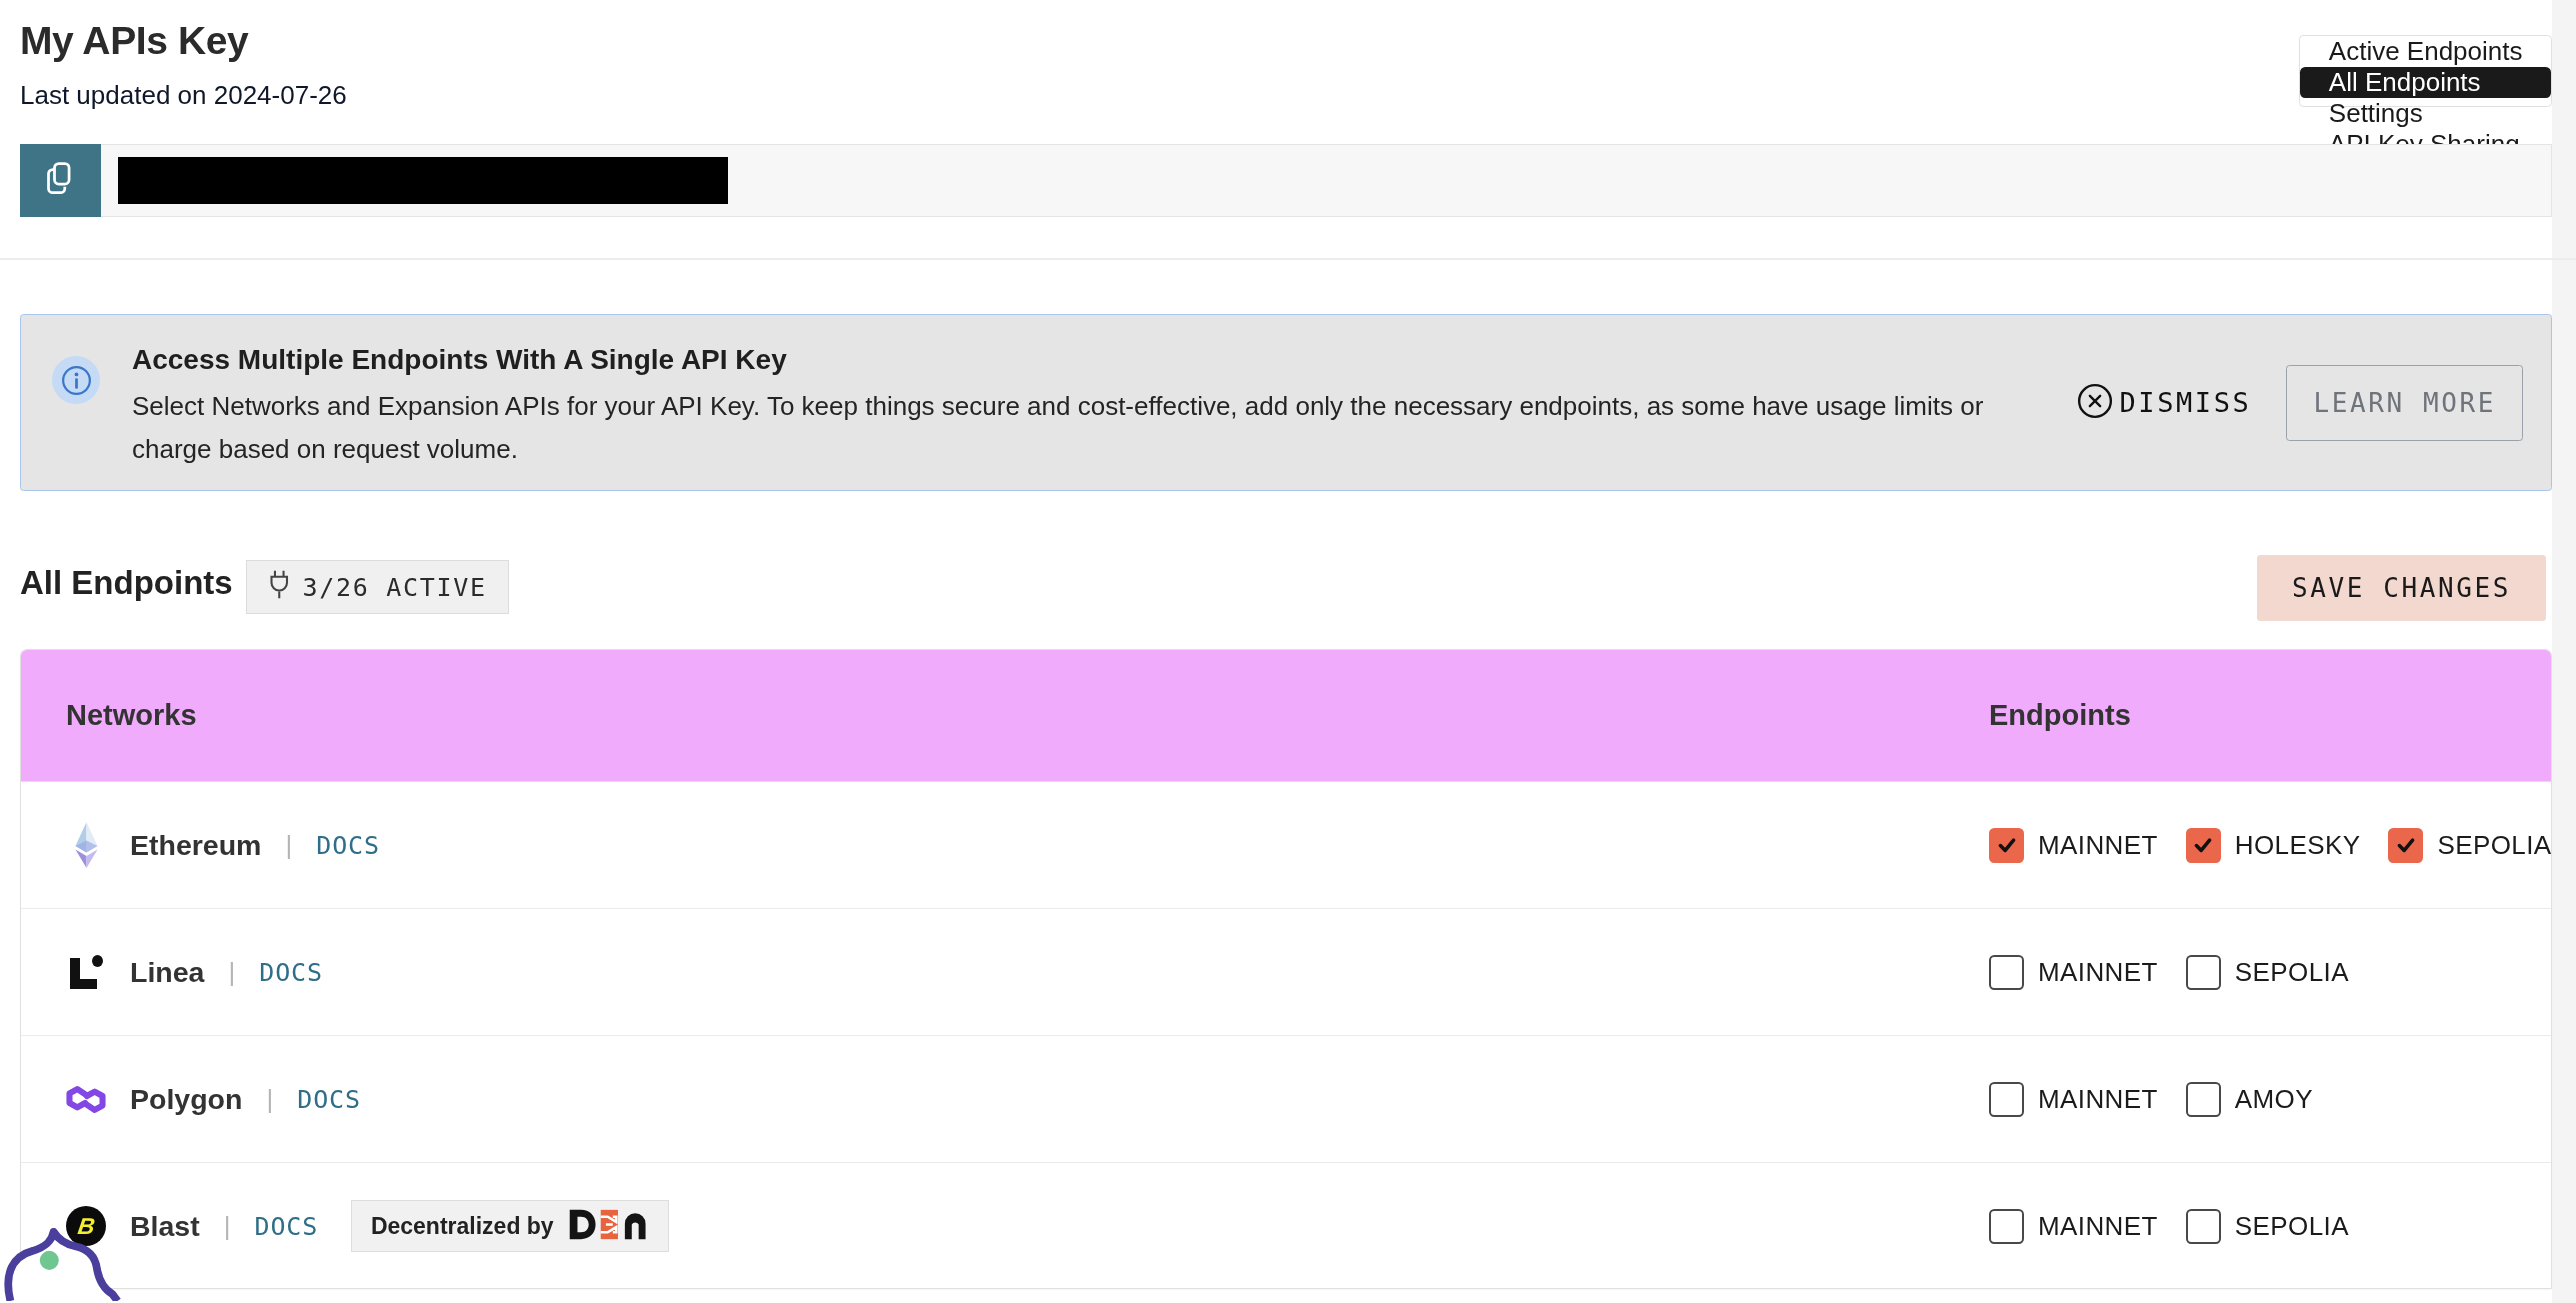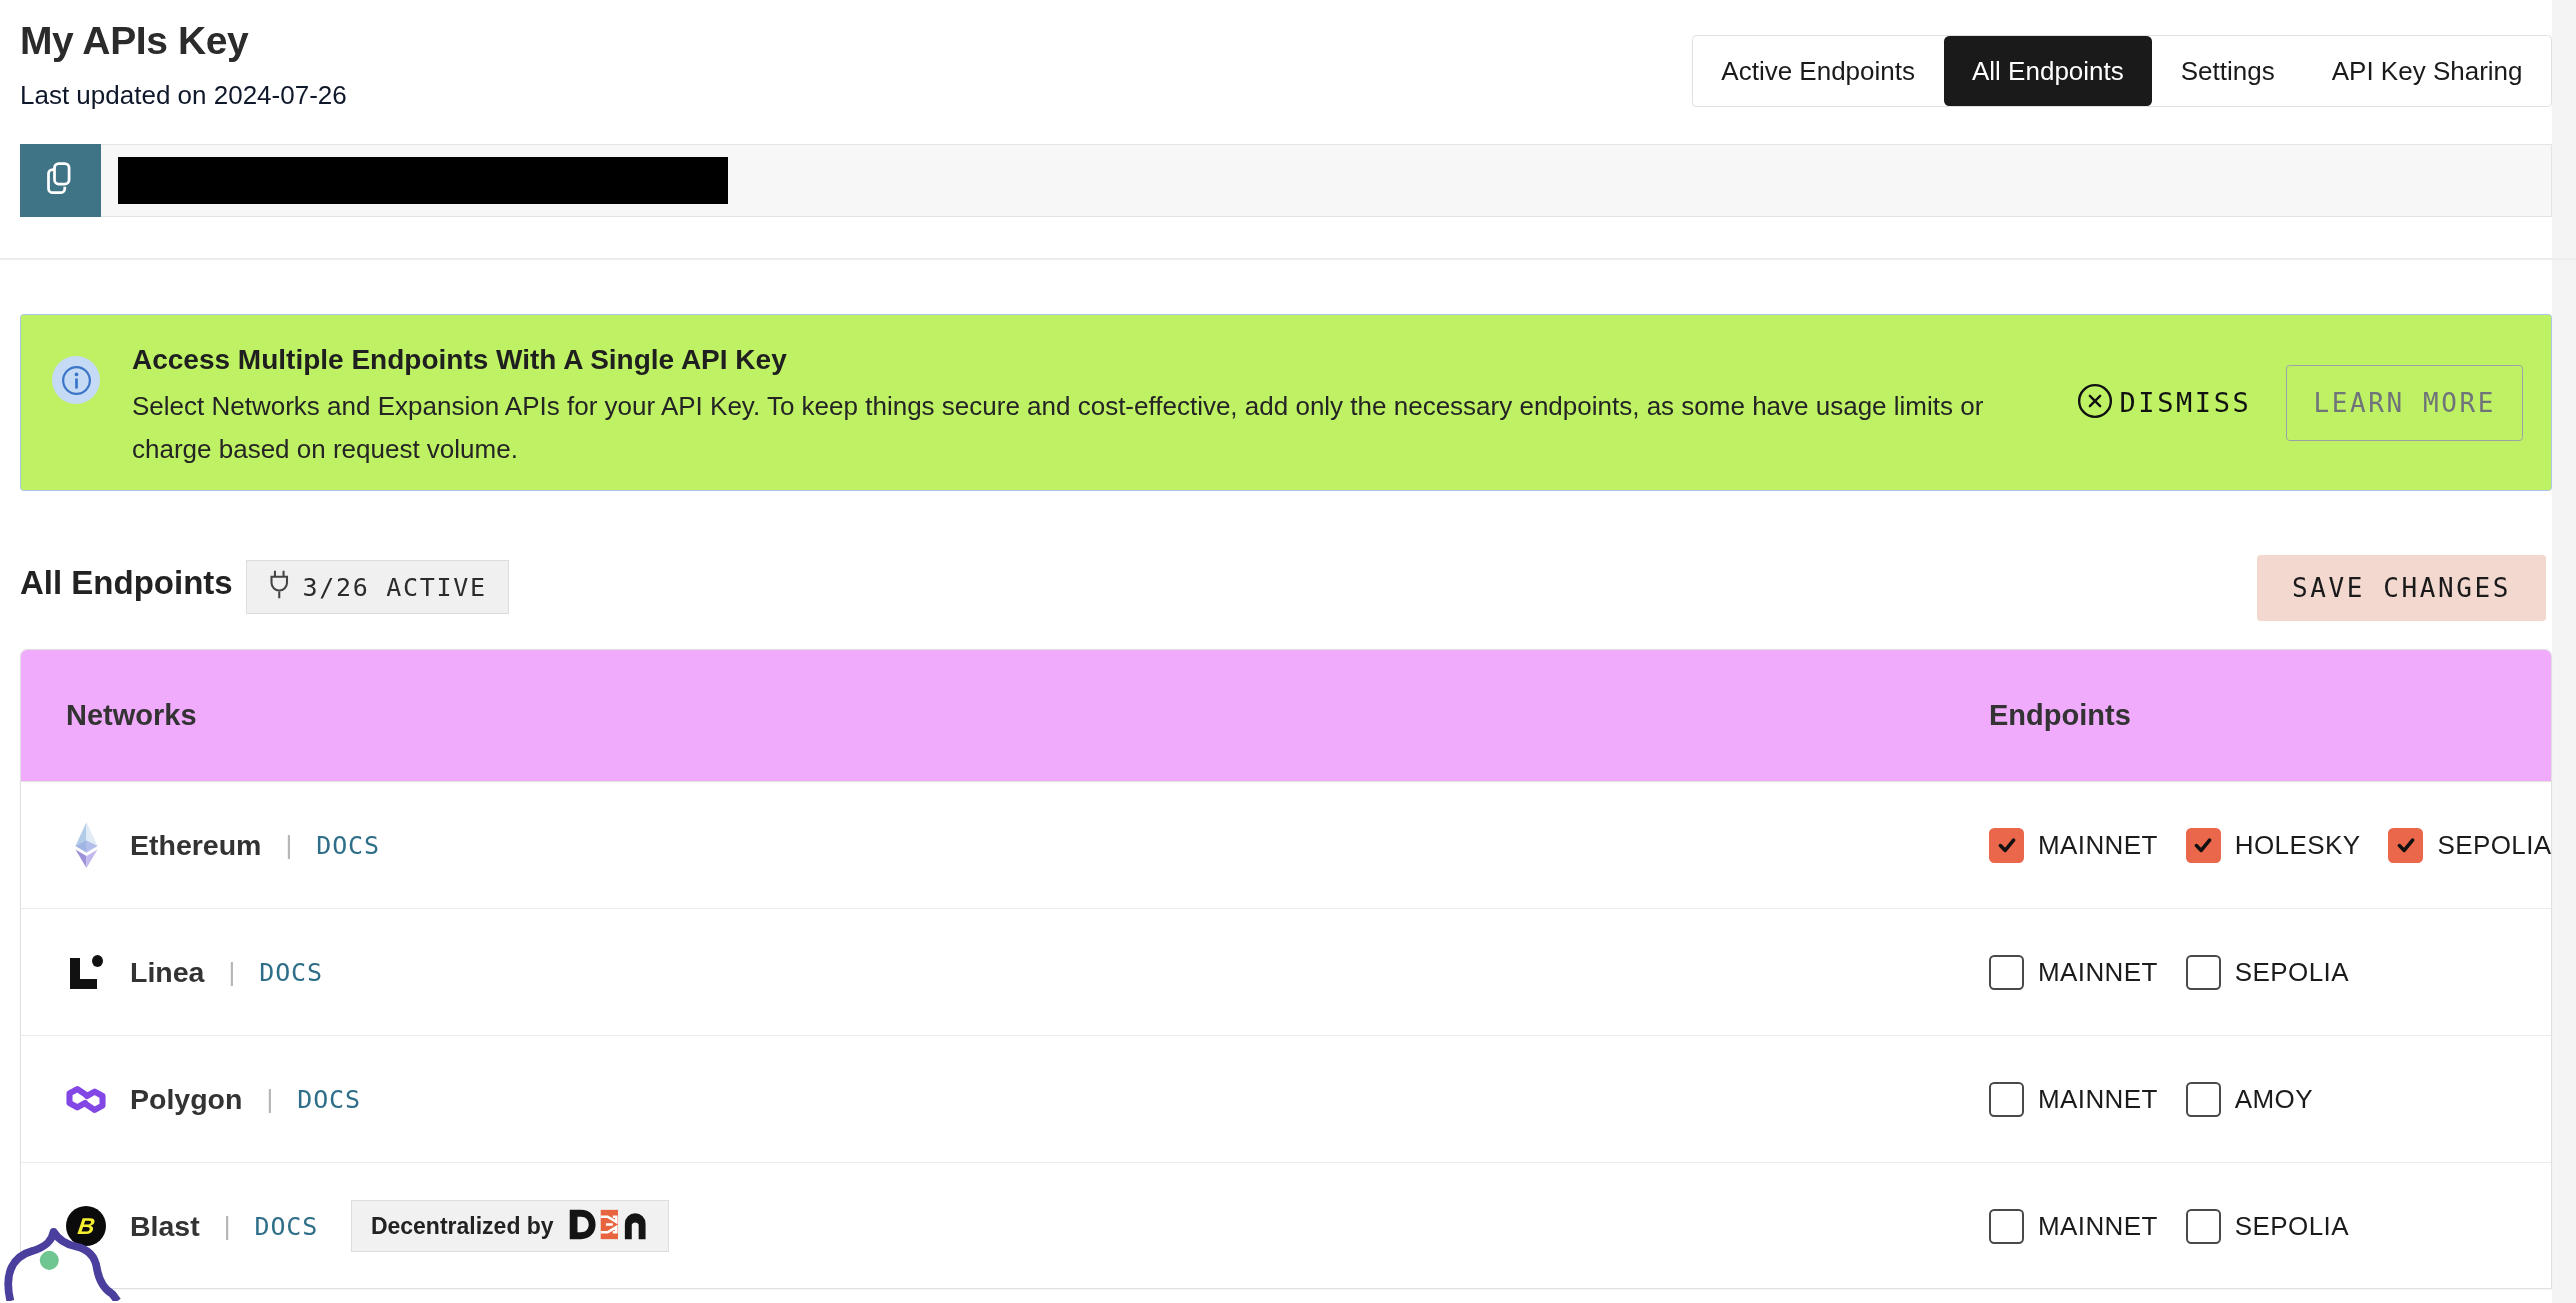--- a/index.html
+++ b/index.html
@@ -11,40 +11,40 @@
   }
   .mono{font-family:"DejaVu Sans Mono", monospace;}
 
   
   .page-title{position:absolute;left:20px;top:19px;font-size:39px;font-weight:700;color:#2b2b2b;letter-spacing:-0.4px;}
   .page-subtitle{position:absolute;left:20px;top:80px;font-size:26px;color:#0f172a;}
 
   .tabbar{
     position:absolute;top:35px;right:24px;height:72px;
     display:flex;align-items:stretch;background:#fff;
-    border:0.9px solid #e0e0e0;border-radius:4.3px;box-sizing:border-box;
+    border:0.9px solid #e0e0e0;border-radius:4.3px;box-sizing:border-box;flex-direction:column;
   }
   .tab{
     display:flex;align-items:center;padding:0 28.5px;font-size:26px;color:#1a1a1a;
     cursor:pointer;white-space:nowrap;border-radius:5.2px;
   }
   .tab.active{background:#1a1a1a;color:#fff;}
 
   
   .keybar{position:absolute;left:20px;top:144px;width:2532px;height:73px;display:flex;}
   .copy-btn{width:81px;height:73px;background:#3F7386;display:flex;align-items:center;justify-content:center;flex:0 0 auto;cursor:pointer;}
   .key-field{flex:1;background:#f7f7f7;border:0.9px solid #e4e4e4;border-left:none;box-sizing:border-box;display:flex;align-items:center;}
   .redacted{margin-left:17.3px;width:610px;height:47px;background:#000;}
 
   .divider{position:absolute;left:0;top:258px;width:2576px;height:1.7px;background:#ececec;}
 
   
   .banner{
     position:absolute;left:20px;top:314px;width:2532px;height:177px;box-sizing:border-box;
-    background:#bef264;border:0.9px solid #a9c6ea;border-radius:3.5px;
+    background:#e5e5e5;border:0.9px solid #a9c6ea;border-radius:3.5px;
   }
   .banner-icon{
     position:absolute;left:31px;top:41px;width:48px;height:48px;border-radius:50%;
     background:#c5daf4;display:flex;align-items:center;justify-content:center;
   }
   .banner-text{position:absolute;left:111px;top:29px;width:1936px;}
   .banner-title{font-size:28px;font-weight:700;color:#1f1f1f;margin-bottom:8.6px;}
   .banner-body{font-size:26px;line-height:43px;color:#242424;}
   .banner-actions{position:absolute;right:28px;top:0;height:100%;display:flex;align-items:center;gap:35px;}
   .dismiss{display:flex;align-items:center;gap:6px;cursor:pointer;}

